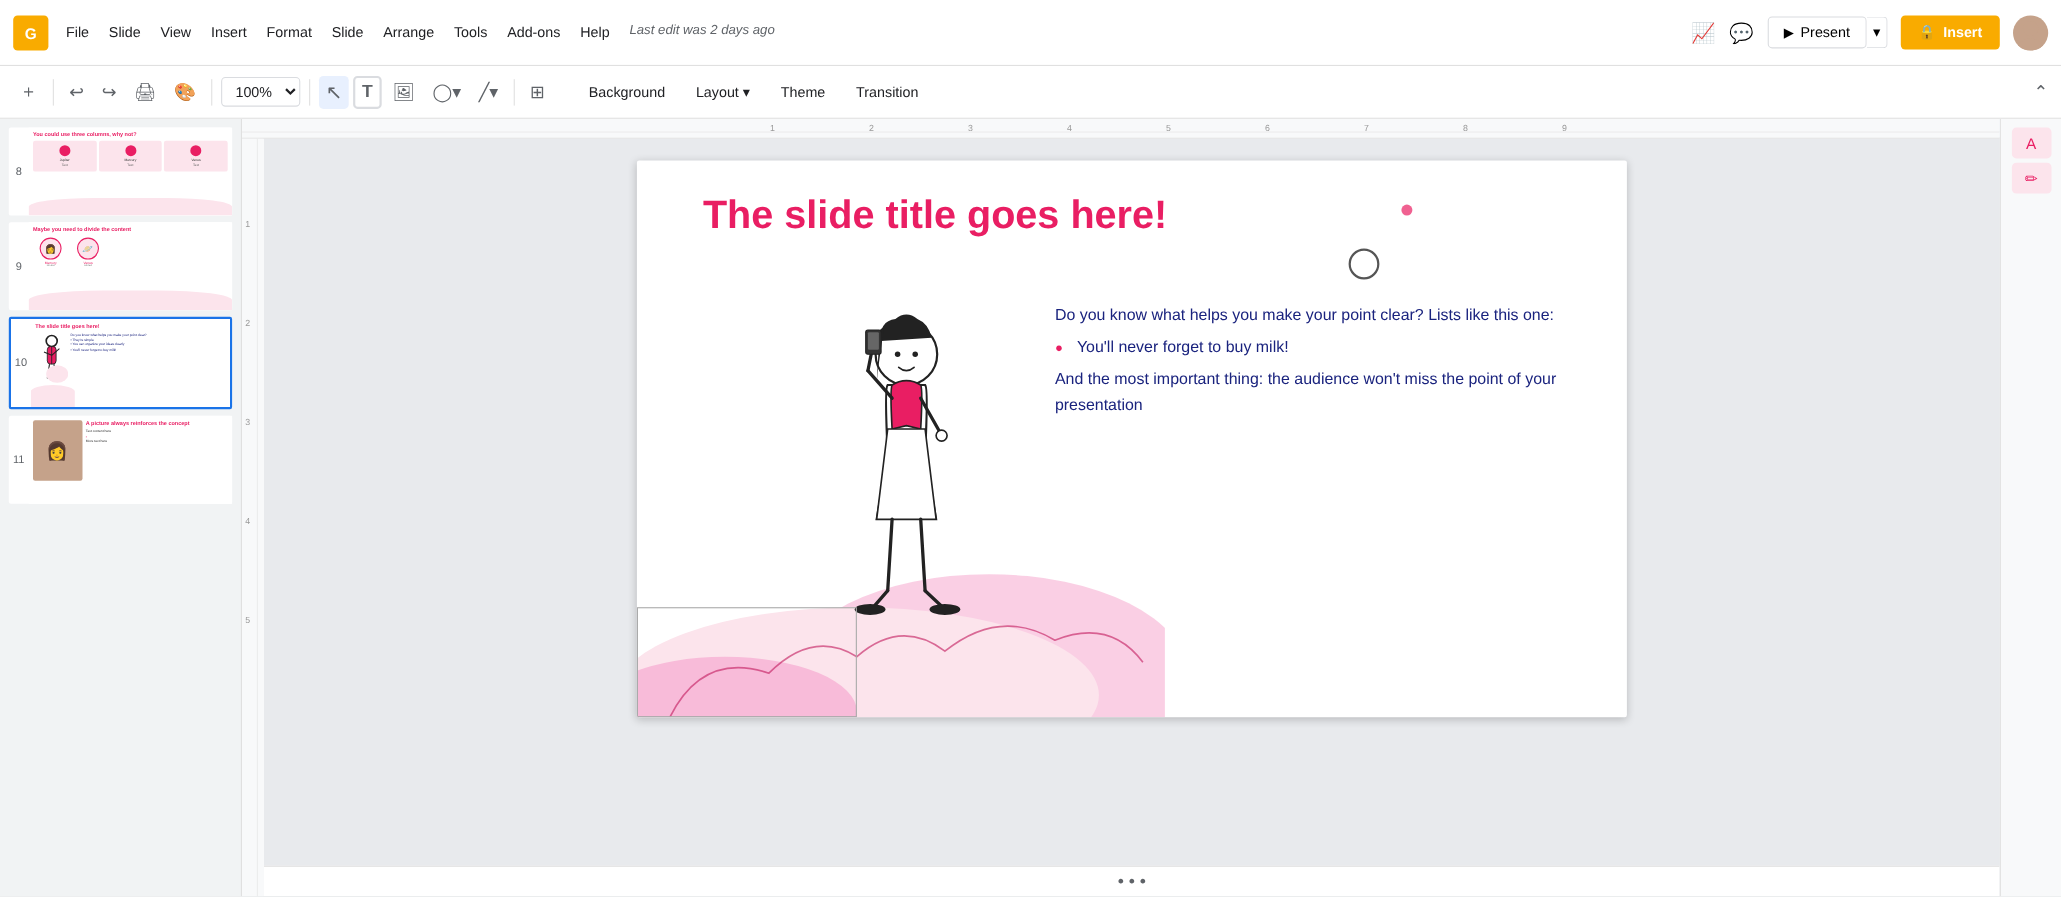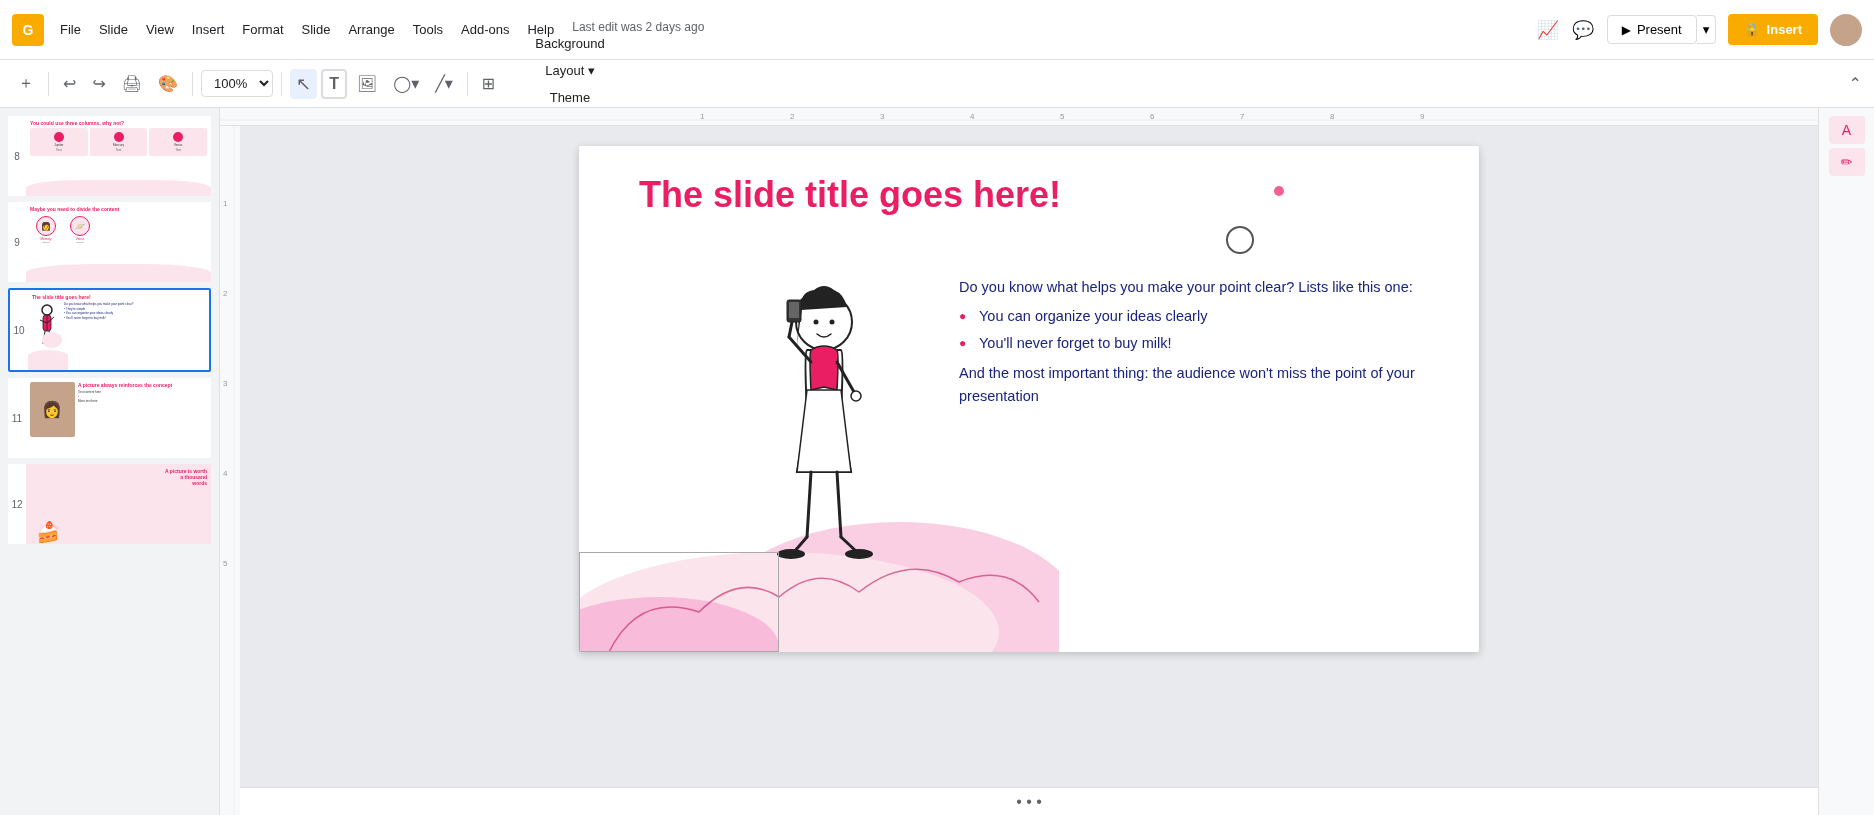--- a/index.html
+++ b/index.html
@@ -20,21 +20,21 @@
       background: #f9ab00;
       border-radius: 4px;
       display: flex; align-items: center; justify-content: center;
       color: white; font-weight: bold; font-size: 14px;
     }
     .title-text { font-size: 16px; color: #202124; margin-right: 4px; }
     .menu-item {
       font-size: 13px; color: #202124; cursor: pointer;
       padding: 2px 8px; border-radius: 4px;
     }
-    .last-edit { font-size: 12px; color: #5f6368; margin-left: 8px; }
+    .last-edit { font-size: 12px; color: #5f6368; margin-left: 8px; font-style: italic; }
     .title-right { display: flex; align-items: center; gap: 12px; }
     .present-btn {
       background: white; border: 1px solid #dadce0;
       padding: 6px 14px; border-radius: 4px; cursor: pointer;
       font-size: 13px; display: flex; align-items: center; gap: 6px;
     }
     .share-btn {
       background: #f9ab00; border: none;
       padding: 8px 16px; border-radius: 4px; cursor: pointer;
       font-size: 13px; font-weight: bold; color: white; display: flex; align-items: center; gap: 6px;
@@ -61,21 +61,21 @@
     }
     .toolbar-separator { width: 1px; height: 24px; background: #e0e0e0; margin: 0 4px; }
     .toolbar-select {
       padding: 4px 8px; border: 1px solid #dadce0; border-radius: 4px;
       font-size: 13px; color: #202124; cursor: pointer; background: white;
     }
     .toolbar-active { background: #e8f0fe; }
 
     
     .slide-tabs {
-      display: flex; gap: 0; margin-left: 16px; flex-direction: column;
+      display: flex; gap: 0; margin-left: 16px;
     }
     .slide-tab {
       padding: 6px 14px; font-size: 13px; color: #202124; cursor: pointer;
       border-radius: 4px; border: none; background: none;
     }
 
     
     .main-area {
       display: flex;
       flex: 1;
@@ -399,36 +399,20 @@
               <div style="font-size:5px;font-weight:bold;color:#e91e63;">A picture always reinforces the concept</div>
               <div style="font-size:3px;color:#333;margin-top:2px;">Text content here</div>
               <div style="font-size:3px;color:#e91e63;margin-top:1px;">•</div>
               <div style="font-size:3px;color:#333;">More text here</div>
             </div>
           </div>
         </div>
       </div>
     </div>
 
-    <div class="slide-thumb">
-      <div class="slide-num">12</div>
-      <div class="slide-preview">
-        <div style="padding:4px;width:100%;height:100%;position:relative;background:#fce4ec;display:flex;flex-direction:column;justify-content:flex-end;align-items:flex-end;">
-          <div style="position:absolute;top:0;left:0;right:0;bottom:0;overflow:hidden;">
-            <div style="position:absolute;bottom:0;left:0;right:0;top:0;background:#fce4ec;"></div>
-            <div style="position:absolute;bottom:0;left:10px;font-size:20px;">🍰</div>
-            <div style="position:absolute;top:4px;right:4px;text-align:right;">
-              <div style="font-size:5px;font-weight:bold;color:#e91e63;">A picture is worth</div>
-              <div style="font-size:5px;font-weight:bold;color:#e91e63;">a thousand</div>
-              <div style="font-size:5px;font-weight:bold;color:#e91e63;">words</div>
-            </div>
-          </div>
-        </div>
-      </div>
-    </div>
 
 
   </div>
 
   <div class="canvas-area">
 
     <div class="ruler-h">
       <svg width="100%" height="18" xmlns="http://www.w3.org/2000/svg" style="position:absolute;top:0;left:0;">
         <rect width="100%" height="18" fill="#f8f9fa"></rect>
 
@@ -512,21 +496,20 @@
             <ellipse cx="120" cy="282" rx="14" ry="5" fill="#222"></ellipse>
           </svg>
 
           <div style="position:absolute;top:40px;right:195px;width:10px;height:10px;border-radius:50%;background:#e91e63;opacity:0.7;"></div>
 
           <div style="position:absolute;top:80px;right:225px;width:28px;height:28px;border-radius:50%;border:2px solid #555;background:transparent;"></div>
 
           <div class="slide-body-text">
             <span>Do you know what helps you make your point clear? Lists like this one:</span>
             <ul class="bullet-list">
-              <li>You can organize your ideas clearly</li>
               <li>You'll never forget to buy milk!</li>
             </ul>
             <span>And the most important thing: the audience won't miss the point of your presentation</span>
           </div>
 
           <div style="position:absolute;bottom:0;left:0;width:200px;height:100px;border:1px solid #aaa;pointer-events:none;"></div>
 
         </div>
 
         <div class="bottom-bar" style="position:absolute;bottom:0;left:0;right:0;">

